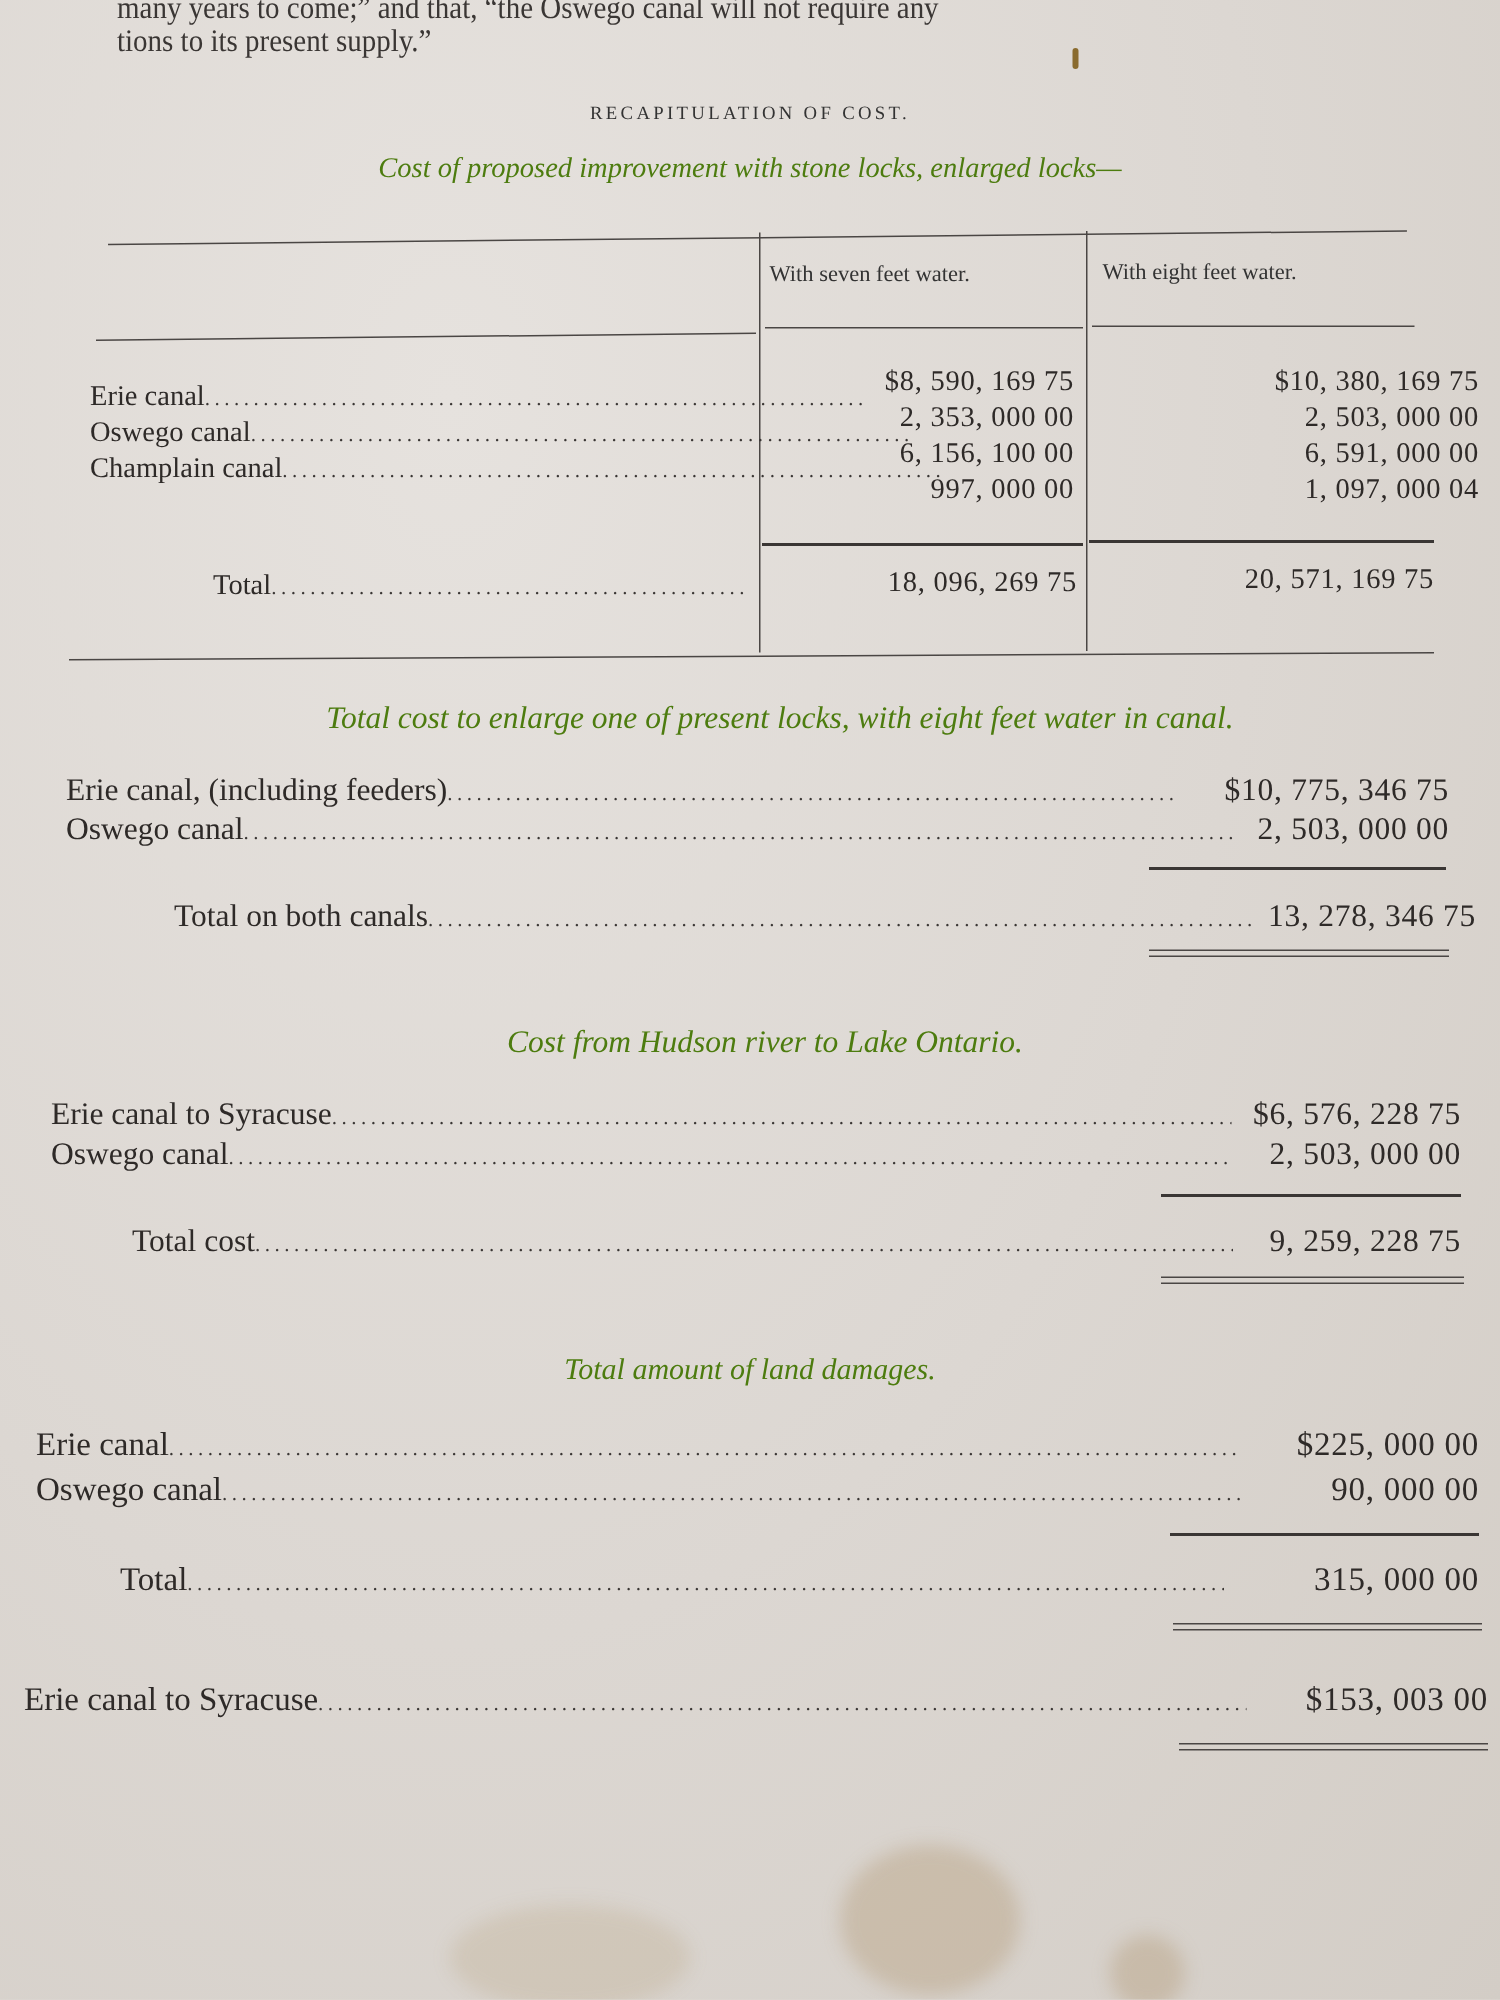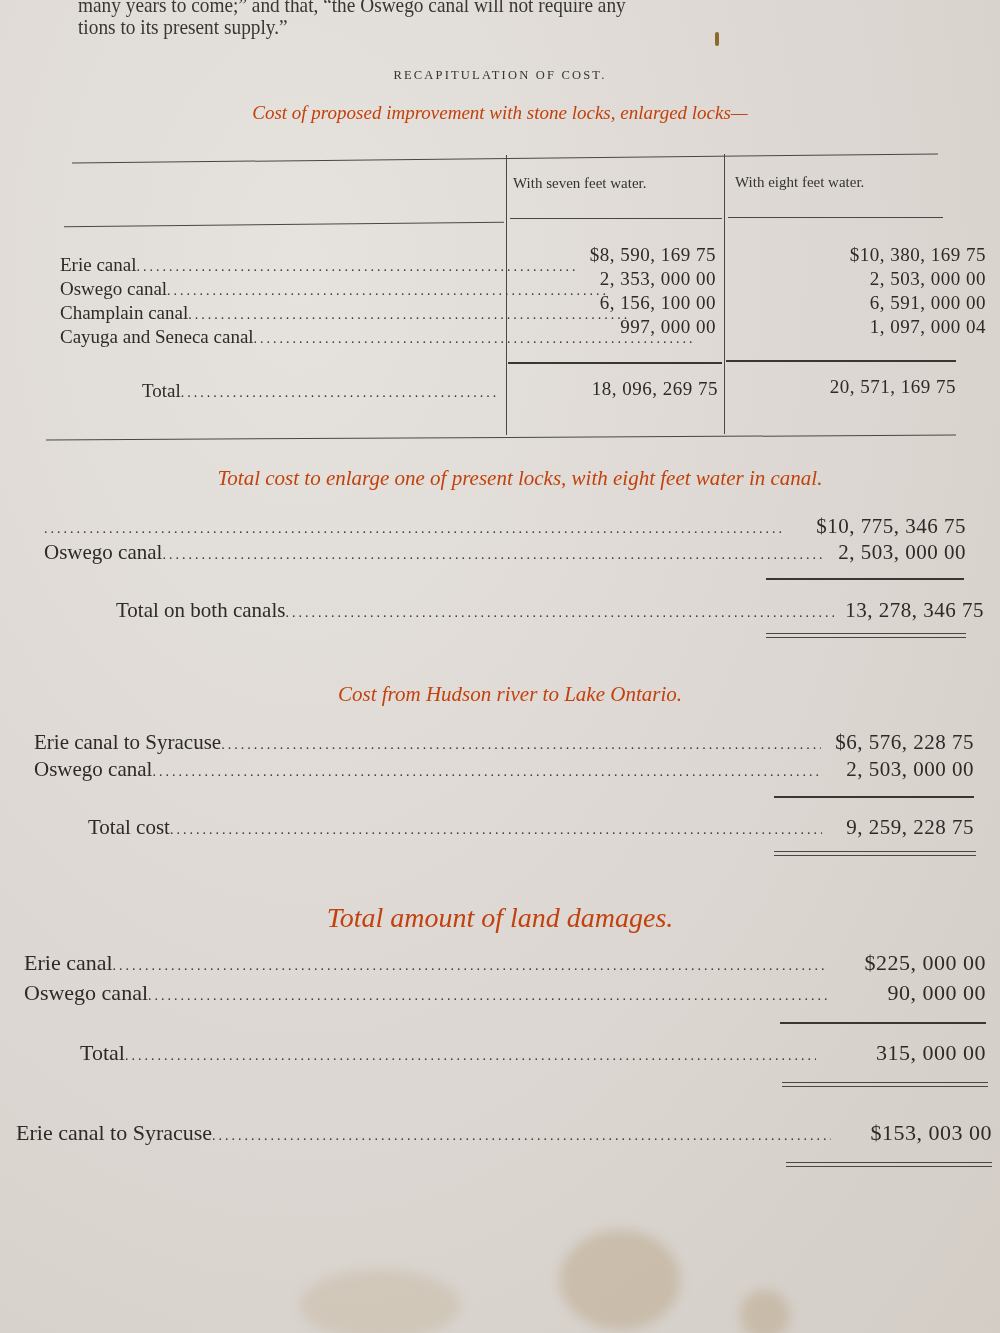--- a/index.html
+++ b/index.html
@@ -6,25 +6,25 @@
   body {
     width: 1000px; height: 1333px; overflow: hidden; position: relative;
     background: #ddd8d3;
     background-image: radial-gradient(ellipse at 30% 20%, #e6e2de 0%, #dcd7d2 55%, #d3cdc6 100%);
     font-family: "Liberation Serif", "DejaVu Serif", serif;
     color: #2e2a28;
   }
   .abs { position: absolute; }
   .intro { left: 78px; top: -6px; font-size: 21px; line-height: 22px; color: #3a3634; transform: scaleX(0.92); transform-origin: left top; }
   .heading { left: 0; width: 1000px; top: 68px; text-align: center; font-size: 12.5px; letter-spacing: 2.2px; color: #333; }
-  .subtitle { left: 0; width: 1000px; text-align: center; font-style: italic; font-size: 20px; color: #c2410c; }
+  .subtitle { left: 0; width: 1000px; text-align: center; font-style: italic; font-size: 20px; color: #4d7c0f; }
   .sub1 { top: 102px; left: 0; font-size: 19px; }
   .sub2 { top: 466px; font-size: 21px; }
   .sub3 { top: 682px; font-size: 21px; }
-  .sub4 { top: 902px; font-size: 28px; }
+  .sub4 { top: 902px; font-size: 20px; }
   .rule { height: 1px; background: #4a4644; }
   .vrule { width: 1px; background: #4a4644; }
   .colhead { font-size: 15px; color: #333; white-space: nowrap; }
   .row { display: flex; align-items: baseline; white-space: nowrap; }
   .label { font-size: 19px; }
   .dots { flex: 1; overflow: hidden; letter-spacing: 3px; font-size: 14px; color: #3a3634; }
   .dots::after { content: "......................................................................................................................................"; }
   .val { font-size: 19px; text-align: right; letter-spacing: 0.5px; margin-left: 32px; }
   .num { font-size: 19px; text-align: right; letter-spacing: 0.5px; }
   .sumline { border-top: 2px solid #3a3634; }
@@ -66,24 +66,20 @@
     <span class="dots" style="max-width:440px;"></span>
   </div>
   <div class="row" style="height:24px;">
     <span class="label">Oswego canal</span>
     <span class="dots" style="max-width:440px;"></span>
   </div>
   <div class="row" style="height:24px;">
     <span class="label">Champlain  canal</span>
     <span class="dots" style="max-width:440px;"></span>
   </div>
-  <div class="row" style="height:24px;">
-    <span class="label">Cayuga and Seneca canal</span>
-    <span class="dots" style="max-width:440px;"></span>
-  </div>
 </div>
 <div class="abs" style="left:510px;top:244px;width:206px;">
   <div class="num" style="height:24px;">$8, 590, 169  75</div>
   <div class="num" style="height:24px;">2, 353, 000  00</div>
   <div class="num" style="height:24px;">6, 156, 100  00</div>
   <div class="num" style="height:24px;">997, 000  00</div>
 </div>
 <div class="abs" style="left:764px;top:244px;width:222px;">
   <div class="num" style="height:24px;">$10, 380, 169  75</div>
   <div class="num" style="height:24px;">2, 503, 000  00</div>
@@ -95,20 +91,21 @@
 
 <div class="abs row" style="left:142px;top:380px;width:358px;">
   <span class="label">Total</span>
   <span class="dots"></span>
 </div>
 <div class="abs num" style="left:510px;top:378px;width:208px;">18, 096, 269  75</div>
 <div class="abs num" style="left:728px;top:376px;width:228px;">20, 571, 169  75</div>
 
 <div class="abs subtitle sub2" style="left:20px;">Total cost to enlarge one of present locks, with eight feet water in canal.</div>
 <div class="abs row" style="left:44px;top:514px;width:922px;">
+  <span class="label" style="font-size:21px;">Erie canal, (including feeders)</span>
   <span class="dots"></span>
   <span class="val" style="font-size:21px;">$10, 775, 346  75</span>
 </div>
 <div class="abs row" style="left:44px;top:540px;width:922px;">
   <span class="label" style="font-size:21px;">Oswego canal</span>
   <span class="dots"></span>
   <span class="val" style="font-size:21px;margin-left:14px;">2, 503, 000  00</span>
 </div>
 <div class="abs sumline" style="left:766px;top:578px;width:198px;"></div>
 <div class="abs row" style="left:116px;top:598px;width:868px;">

